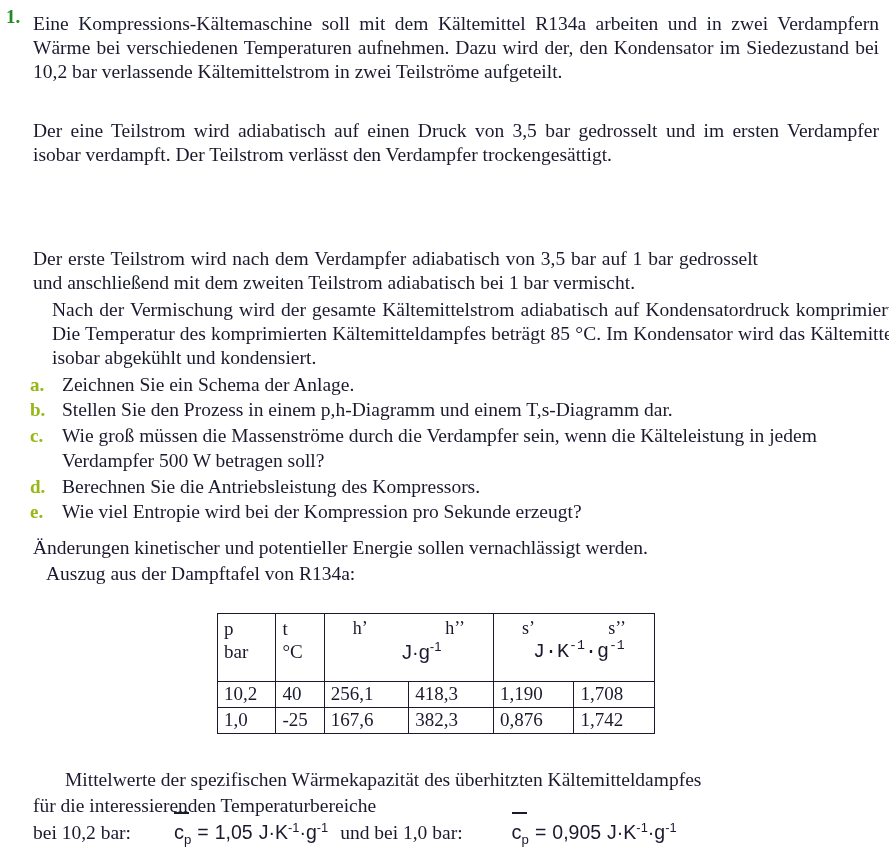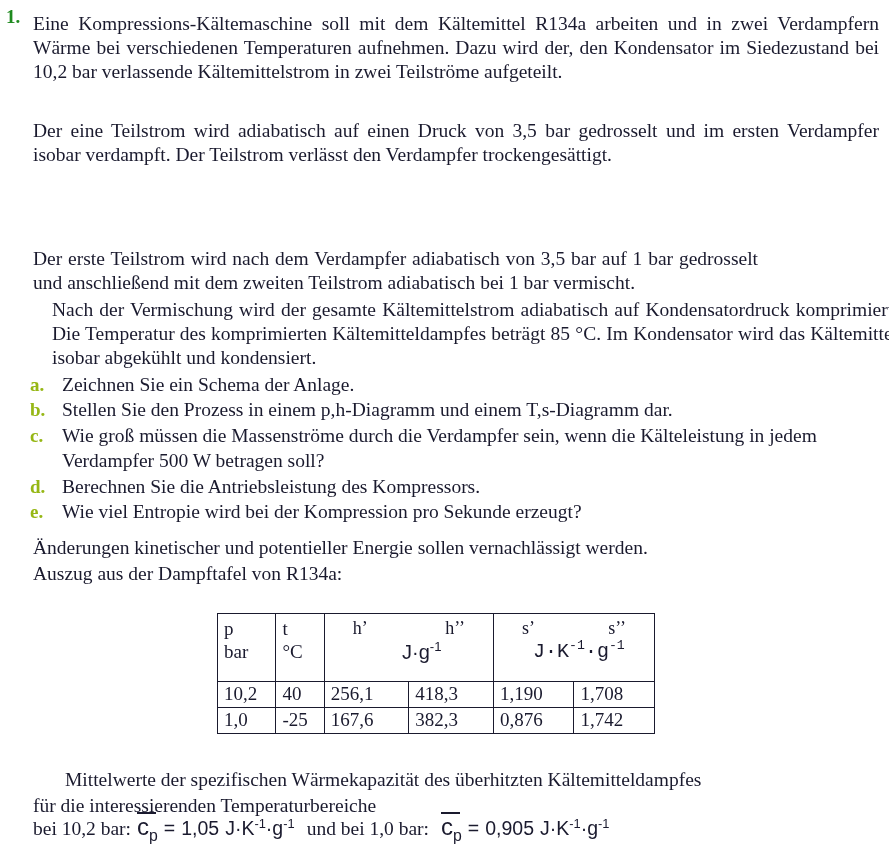--- a/index.html
+++ b/index.html
@@ -82,21 +82,21 @@
   }
   .sub-text {
     margin-left: 62px;
     margin-right: 12px;
     font-size: 19.5px;
     line-height: 25.4px;
     text-align: left;
   }
 
   .tail-1 { position: absolute; left: 0; top: 528px; width: 889px; }
-  .tail-2 { position: absolute; left: 0; top: 554px; width: 766px; }
+  .tail-2 { position: absolute; left: 0; top: 554px; width: 766px; padding-left: 13px; }
 
   
   .table-wrap {
     position: absolute;
     left: 217px;
     top: 613px;
   }
   table.steam {
     border-collapse: collapse;
     border: 1.6px solid #1a1a2e;
@@ -165,22 +165,23 @@
     white-space: nowrap;
   }
   .sans {
     font-family: "Liberation Sans", "DejaVu Sans", sans-serif;
     font-size: 19.5px;
   }
   .cbar {
     display: inline-block;
     position: relative;
     font-family: "Liberation Sans", "DejaVu Sans", sans-serif;
-    font-size: 24px;
-    padding-top: 1px;
+    font-size: 20px;
+    padding-top: 7px;
+    margin-left: 37px;
   }
   .cbar::before {
     content: "";
     position: absolute;
     left: 0;
     right: 2px;
     top: 0px;
     height: 1.6px;
     background: #1a1a2e;
   }

